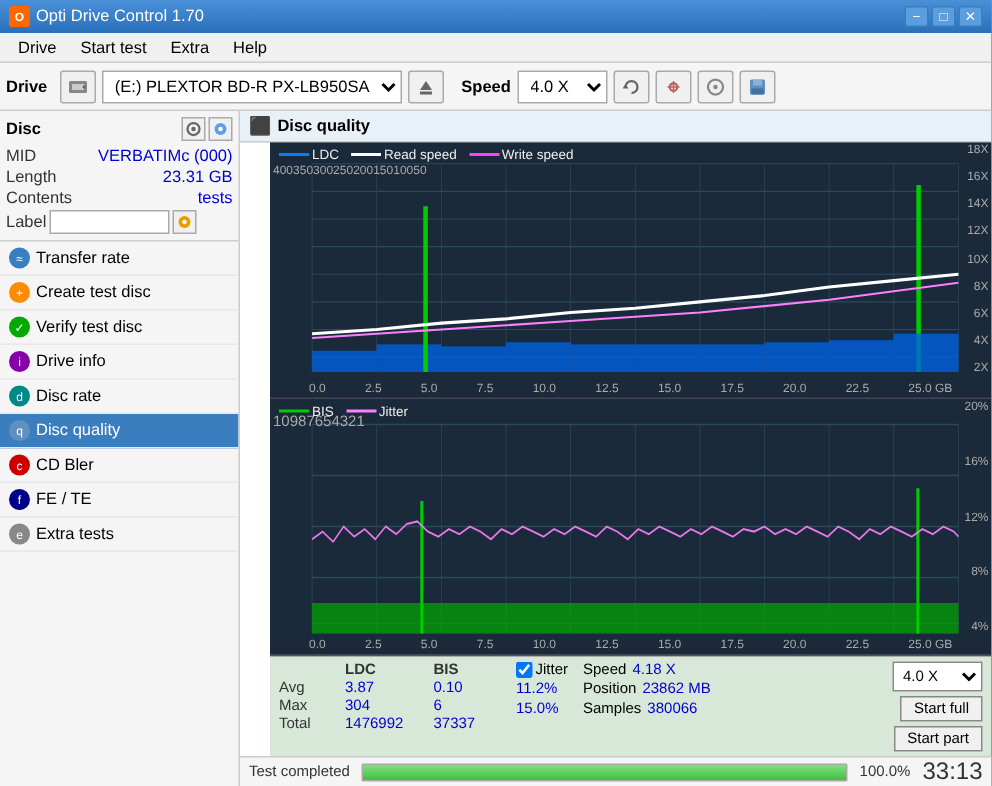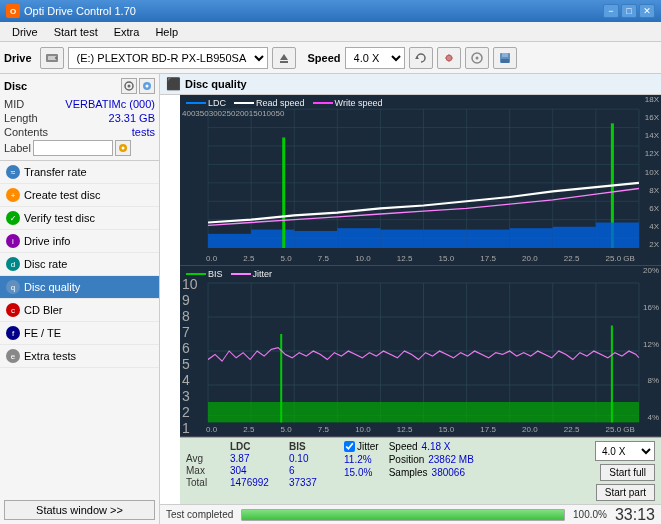--- a/index.html
+++ b/index.html
@@ -444,21 +444,20 @@
     <div class="nav-item">
       <div class="nav-icon-circle nav-icon-darkblue">f</div>
       <span>FE / TE</span>
     </div>
     <div class="nav-item">
       <div class="nav-icon-circle nav-icon-gray">e</div>
       <span>Extra tests</span>
     </div>
 
     <div style="flex:1;"></div>
-    <button class="status-window-btn">Status window &gt;&gt;</button>
   </div>
 
   <div class="content-area">
 
     <div class="quality-header">
       <span class="quality-icon">⬛</span>
       <span>Disc quality</span>
     </div>
 
     <div class="charts-area">
@@ -572,21 +571,21 @@
         </div>
         
         <div style="position:absolute;right:2px;top:0;bottom:14px;display:flex;flex-direction:column;justify-content:space-between;font-size:8px;color:#aaa;text-align:right;">
           <span>20%</span>
             <span>16%</span>
             <span>12%</span>
             <span>8%</span>
             <span>4%</span>
         </div>
         
-        <div style="position:absolute;left:2px;top:10px;bottom:14px;display:flex;flex-direction:column;justify-content:space-between;font-size:14px;color:#aaa;">
+        <div style="position:absolute;left:2px;top:10px;bottom:14px;display:flex;flex-direction:row;justify-content:space-between;font-size:10px;color:#aaa;">
           <span>10</span>
             <span>9</span>
             <span>8</span>
             <span>7</span>
             <span>6</span>
             <span>5</span>
             <span>4</span>
             <span>3</span>
             <span>2</span>
             <span>1</span>

